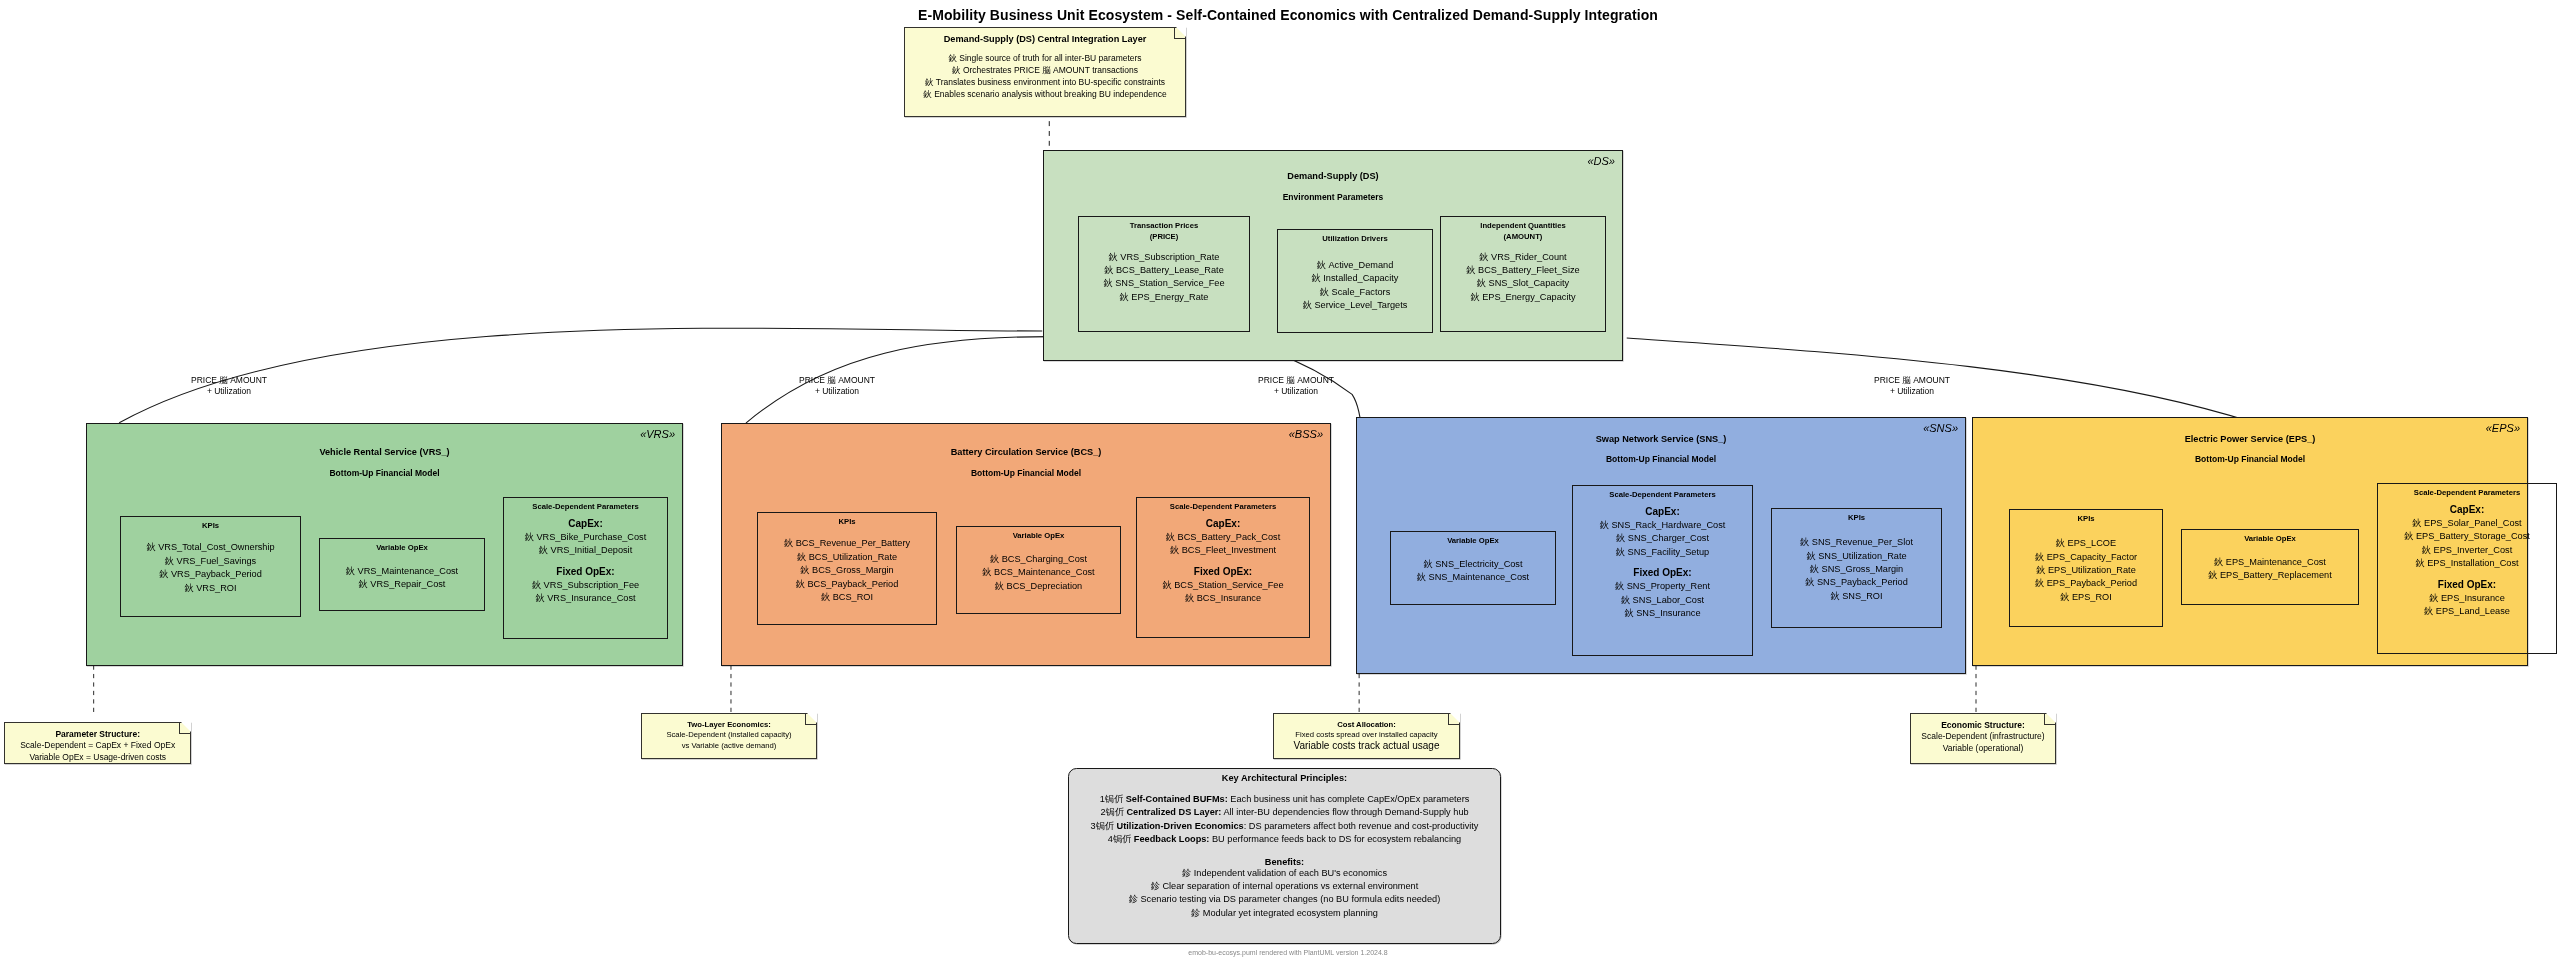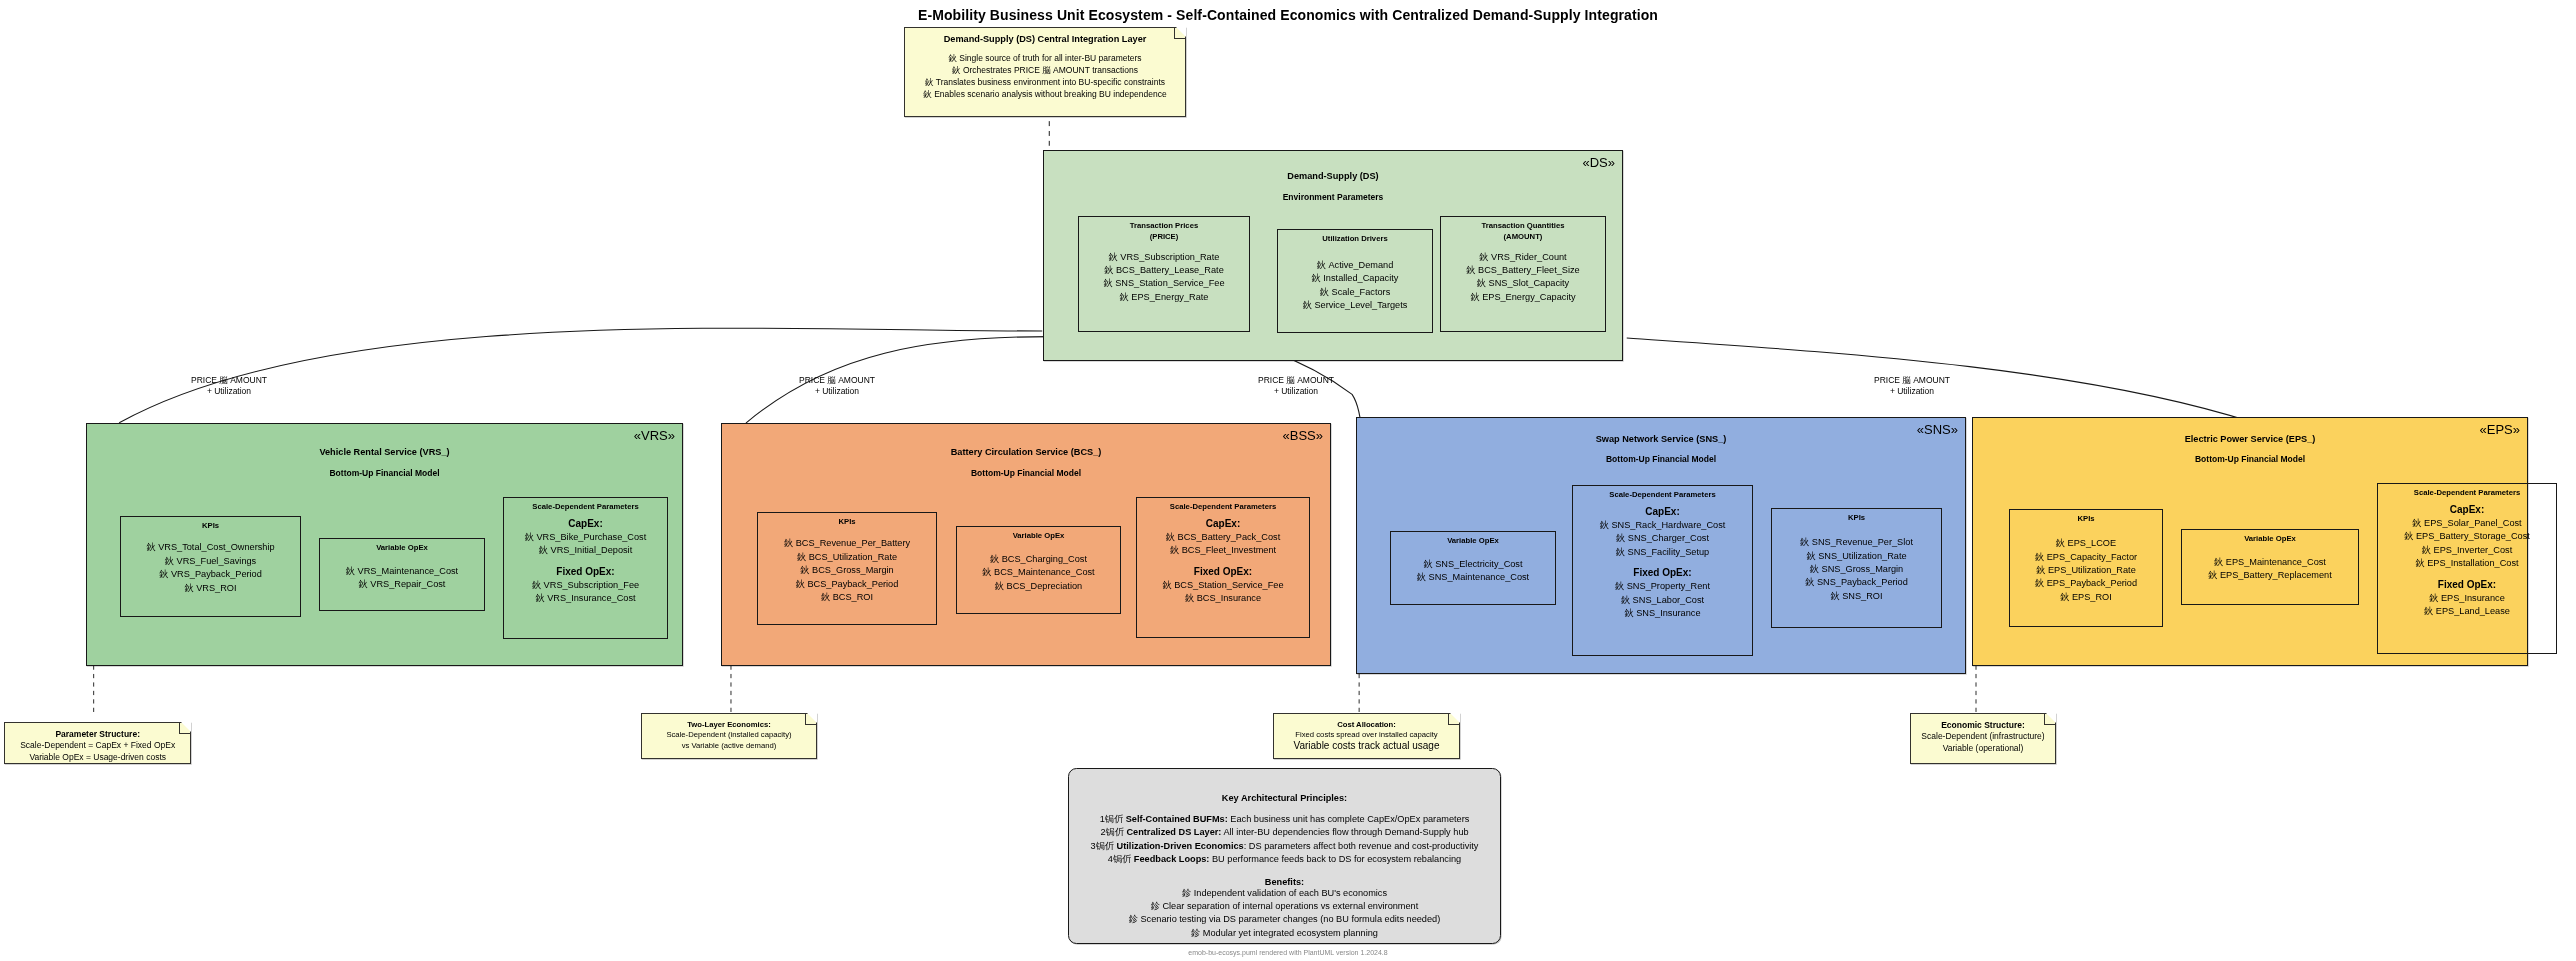--- a/index.html
+++ b/index.html
@@ -51,21 +51,21 @@
   .note-title{font-weight:bold;}
   .note-line{white-space:nowrap;}
 
   
   .pkg{
     border:0.7px solid #181818;
     box-shadow:0.7px 0.7px 0 rgba(0,0,0,.22);
   }
   .pkg-stereo{
     position:absolute;top:3.5px;right:7px;
-    font-size:13px;
+    font-style:italic;font-size:11px;
   }
   .pkg-title{
     position:absolute;left:0;width:100%;
     text-align:center;font-weight:bold;font-size:9.2px;
   }
   .pkg-sub{
     position:absolute;left:0;width:100%;
     text-align:center;font-weight:bold;font-size:8.5px;
   }
 
@@ -88,21 +88,21 @@
   .box-body .grp.first{margin-top:4px;}
   .bullet-line{white-space:nowrap;}
 
   
   .principles{
     background:#DDDDDD;
     border:0.7px solid #181818;
     border-radius:8.5px;
     box-shadow:0.7px 0.7px 0 rgba(0,0,0,.22);
     text-align:center;
-    padding:24px 10px;
+    padding:4px 10px;
   }
   .principles .p-title{font-weight:bold;font-size:9.2px;margin-bottom:10px;}
   .principles .p-line{font-size:9.2px;line-height:13.4px;white-space:nowrap;}
   .principles .p-line b{font-weight:bold;}
   .principles .p-sub{font-weight:bold;font-size:9.2px;margin-top:10px;}
 
   
   .footer{
     left:0;width:2576px;text-align:center;
     font-size:7px;color:#888888;
@@ -175,21 +175,21 @@
       <div class="box-title">Utilization Drivers</div>
       <div class="box-body" style="margin-top:15.5px;">
         <div class="bullet-line">鈥 Active_Demand</div>
         <div class="bullet-line">鈥 Installed_Capacity</div>
         <div class="bullet-line">鈥 Scale_Factors</div>
         <div class="bullet-line">鈥 Service_Level_Targets</div>
       </div>
     </div>
 
     <div class="abs box" style="left:396px;top:65px;width:166px;height:116px;">
-      <div class="box-title">Transaction Quantities</div>
+      <div class="box-title">Independent Quantities</div>
       <div class="box-title" style="margin-top:1.4px;">(AMOUNT)</div>
       <div class="box-body">
         <div class="bullet-line">鈥 VRS_Rider_Count</div>
         <div class="bullet-line">鈥 BCS_Battery_Fleet_Size</div>
         <div class="bullet-line">鈥 SNS_Slot_Capacity</div>
         <div class="bullet-line">鈥 EPS_Energy_Capacity</div>
       </div>
     </div>
   </div>
 

